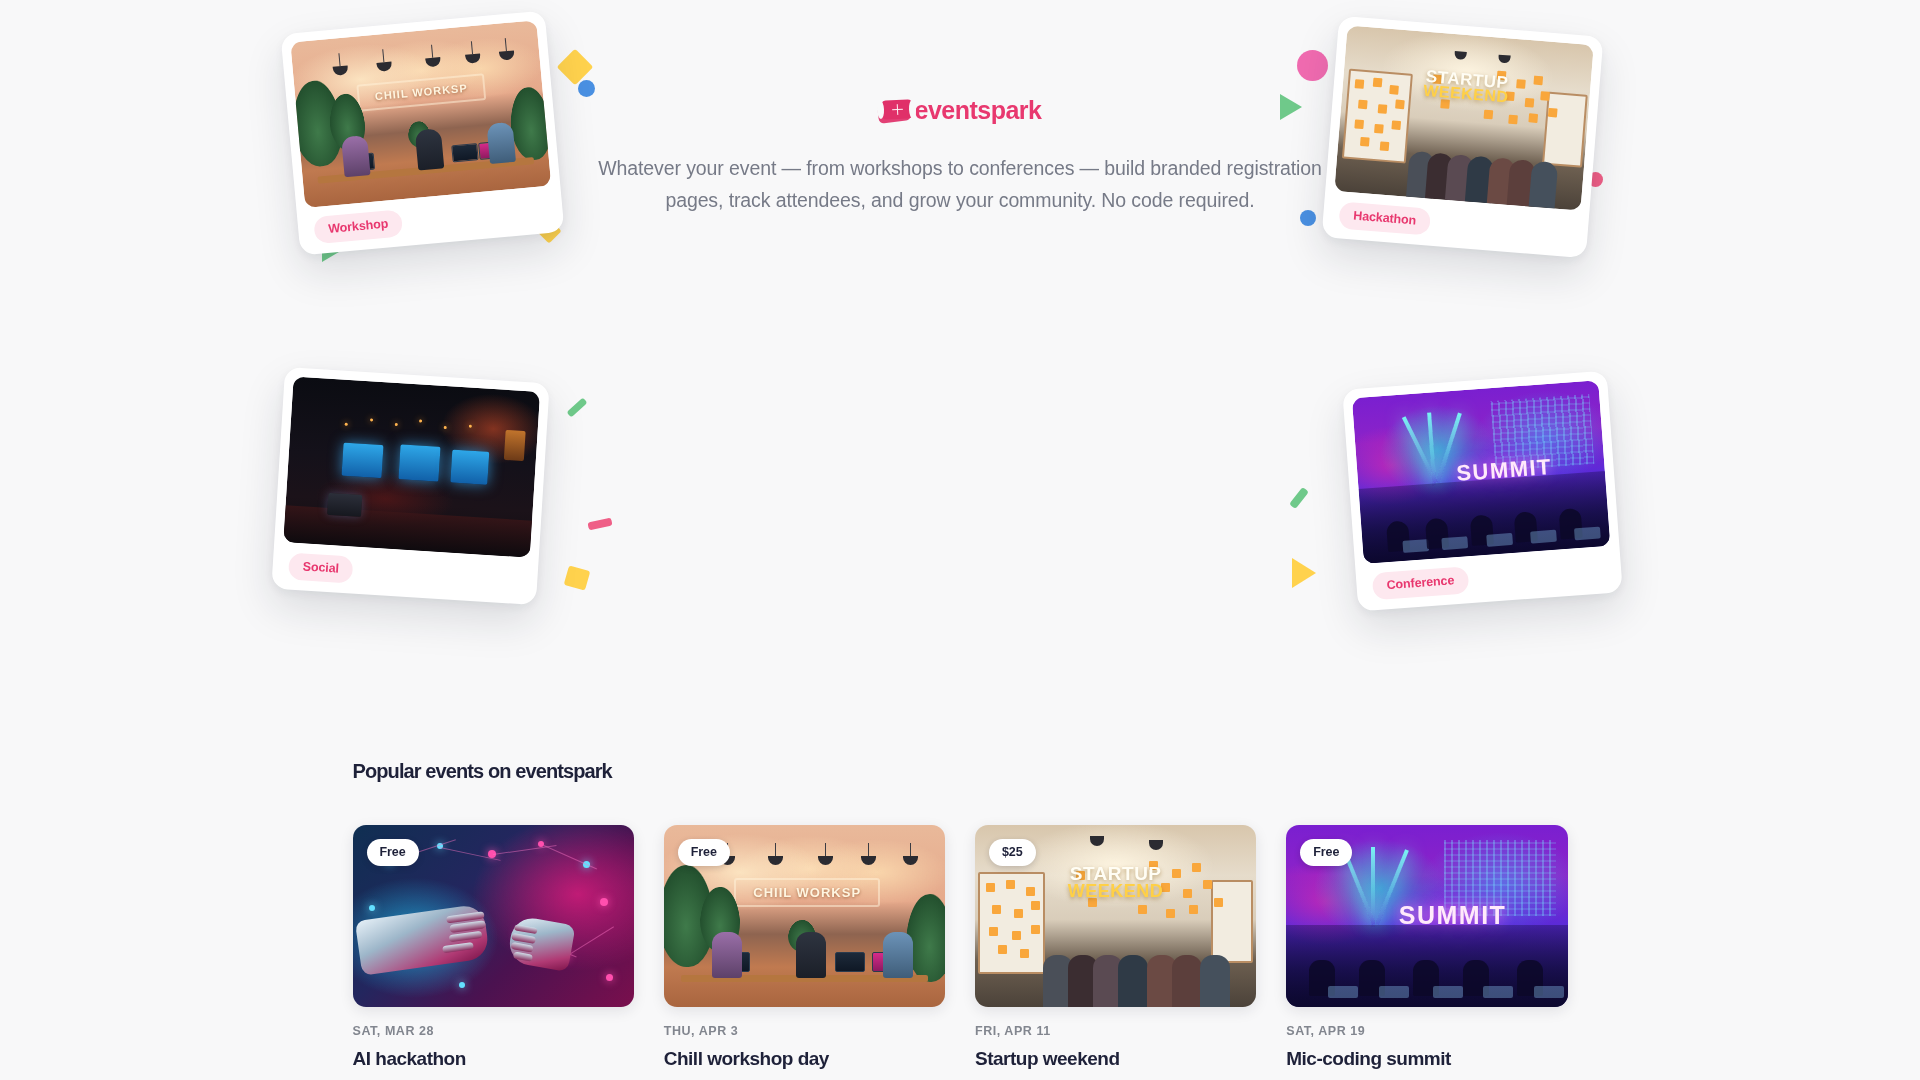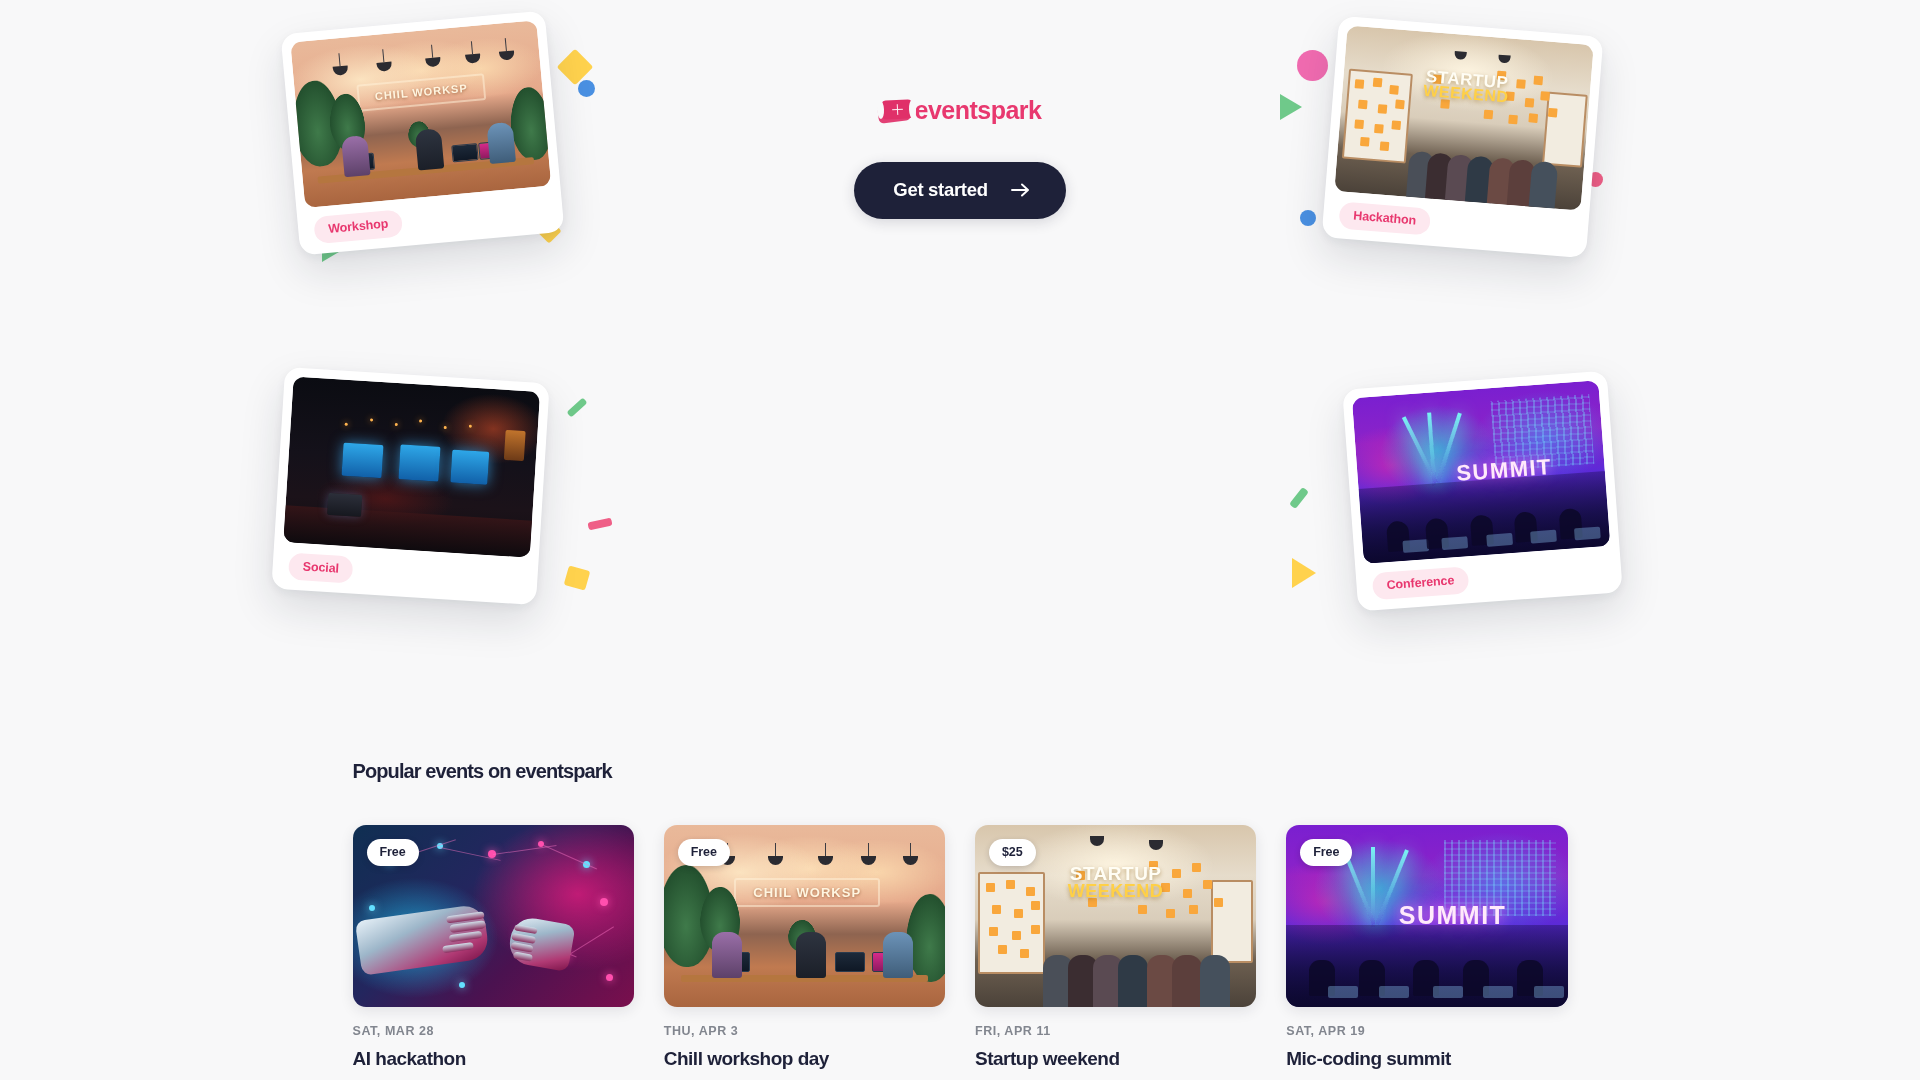--- a/index.html
+++ b/index.html
@@ -671,31 +671,26 @@
           <span class="tk tk-back"></span>
           <span class="tk tk-front"></span>
           <span class="notch notch-l"></span>
           <span class="notch notch-r"></span>
           <span class="spark"></span>
         </span>
         <span class="logo-text">eventspark</span>
       </div>
 
 
-
-      <div class="cta-wrap">
-        <button class="cta">
-          <span>Get started</span>
-          <span class="cta-arrow">
-            <svg width="19" height="14" viewBox="0 0 19 14" fill="none" aria-hidden="true">
-              <path d="M1 7h15.5M11 1.5 17 7l-6 5.5" stroke="#ffffff" stroke-width="1.9" stroke-linecap="round" stroke-linejoin="round"></path>
-            </svg>
-          </span>
-        </button>
-      </div>
+      <p class="subcopy">
+        <span>Whatever your event — from workshops to conferences —</span>
+        <span>build branded registration pages, track attendees, and grow</span>
+        <span>your community. No code required.</span>
+      </p>
+
 
     </div>
   </section>
 
   <section class="popular">
     <div class="pop-inner">
       <h2 class="pop-title">Popular events on eventspark</h2>
 
       <div class="ev-grid">
 

